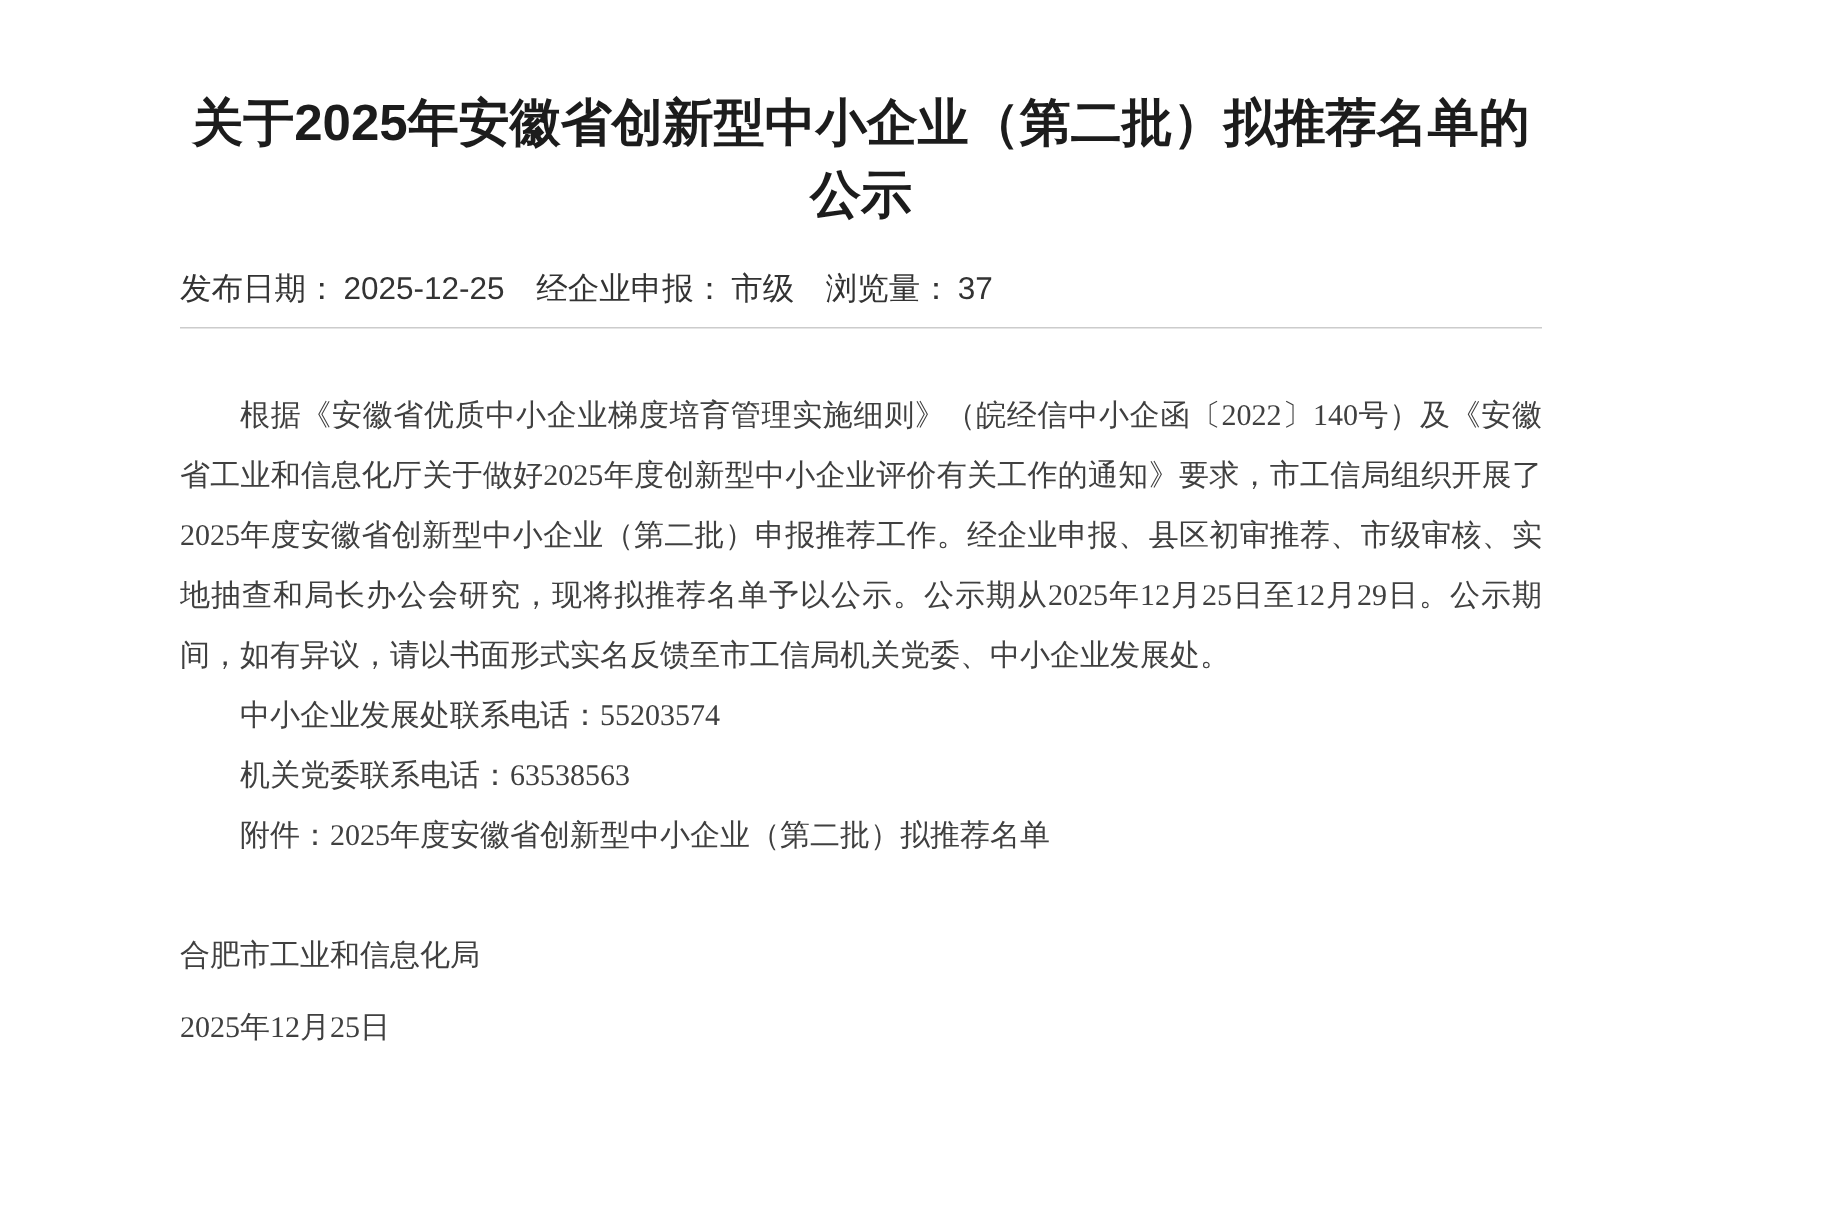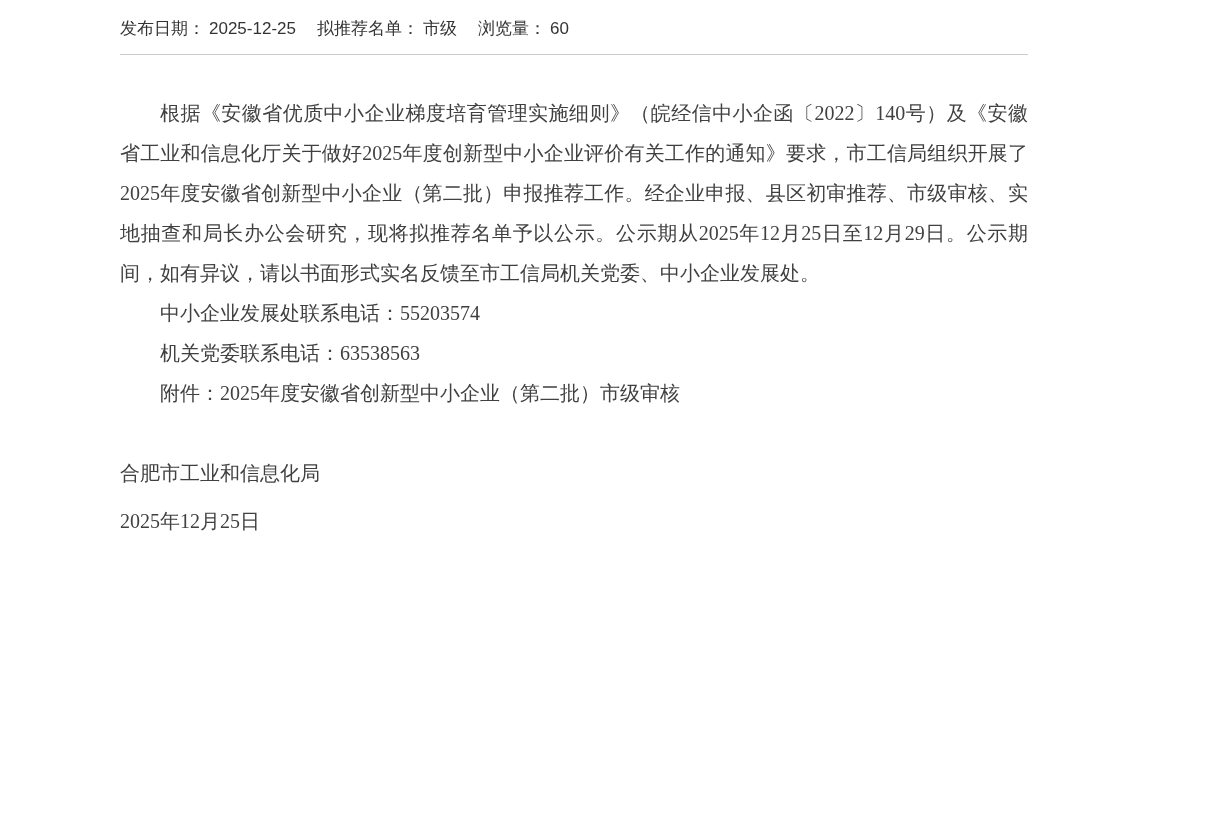--- a/index.html
+++ b/index.html
@@ -21,25 +21,25 @@
   .doc-title {
     margin: 58px 0 0 0;
     font-size: 34px;
     font-weight: bold;
     line-height: 48px;
     color: #1c1c1c;
     text-align: center;
     font-family: "Liberation Sans", sans-serif;
   }
   .meta-row {
-    margin-top: 16px;
+    margin-top: 26px;
     display: flex;
     align-items: center;
     gap: 21px;
-    font-size: 17px;
+    font-size: 21px;
     line-height: 26px;
     color: #333333;
     white-space: nowrap;
   }
   .meta-item .meta-value {
     margin-left: 4px;
   }
   .divider {
     border: none;
     border-top: 1px solid #cccccc;
@@ -71,40 +71,41 @@
   }
   .signature-block .sig-date {
     margin-top: 8px;
   }
 </style>
 </head>
 <body>
 
 <div class="content-area">
 
+  <h1 class="doc-title">关于2025年安徽省创新型中小企业（第二批）拟推荐名单的公示</h1>
 
   <div class="meta-row">
     <div class="meta-item">
       <span class="meta-label">发布日期：</span><span class="meta-value">2025-12-25</span>
     </div>
     <div class="meta-item">
-      <span class="meta-label">拟推荐名单：</span><span class="meta-value">市级</span>
+      <span class="meta-label">经企业申报：</span><span class="meta-value">市级</span>
     </div>
     <div class="meta-item">
-      <span class="meta-label">浏览量：</span><span class="meta-value">60</span>
+      <span class="meta-label">浏览量：</span><span class="meta-value">37</span>
     </div>
   </div>
 
   <hr class="divider">
 
   <div class="doc-body">
     <p class="indent">根据《安徽省优质中小企业梯度培育管理实施细则》（皖经信中小企函〔2022〕140号）及《安徽省工业和信息化厅关于做好2025年度创新型中小企业评价有关工作的通知》要求，市工信局组织开展了2025年度安徽省创新型中小企业（第二批）申报推荐工作。经企业申报、县区初审推荐、市级审核、实地抽查和局长办公会研究，现将拟推荐名单予以公示。公示期从2025年12月25日至12月29日。公示期间，如有异议，请以书面形式实名反馈至市工信局机关党委、中小企业发展处。</p>
     <p class="indent">中小企业发展处联系电话：55203574</p>
     <p class="indent">机关党委联系电话：63538563</p>
-    <p class="indent attachment-line">附件：2025年度安徽省创新型中小企业（第二批）市级审核</p>
+    <p class="indent attachment-line">附件：2025年度安徽省创新型中小企业（第二批）拟推荐名单</p>
 
     <div class="signature-block">
       <p class="sig-org">合肥市工业和信息化局</p>
       <p class="sig-date">2025年12月25日</p>
     </div>
   </div>
 
 </div>
 
 </body></html>

